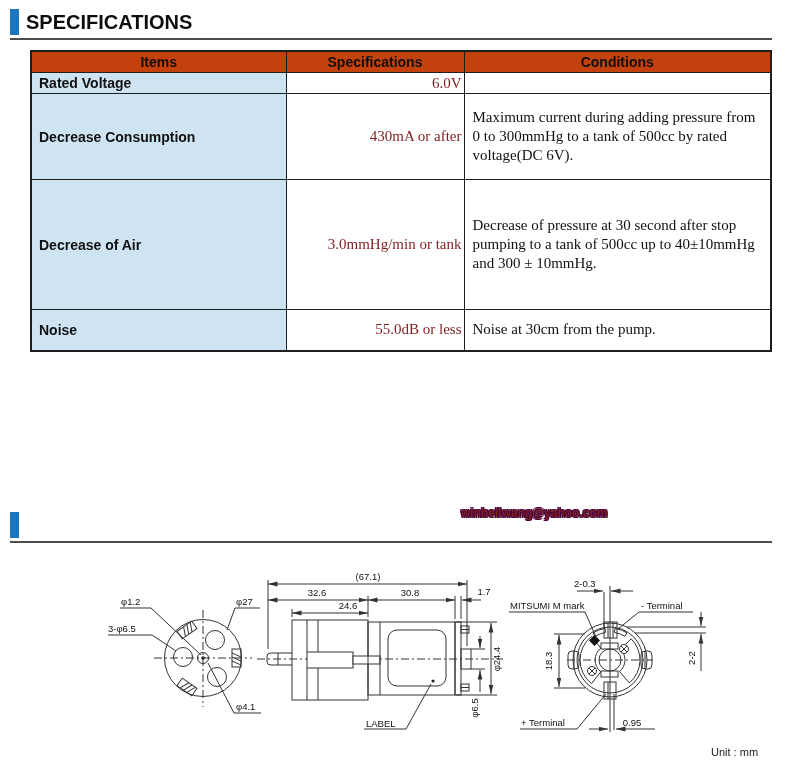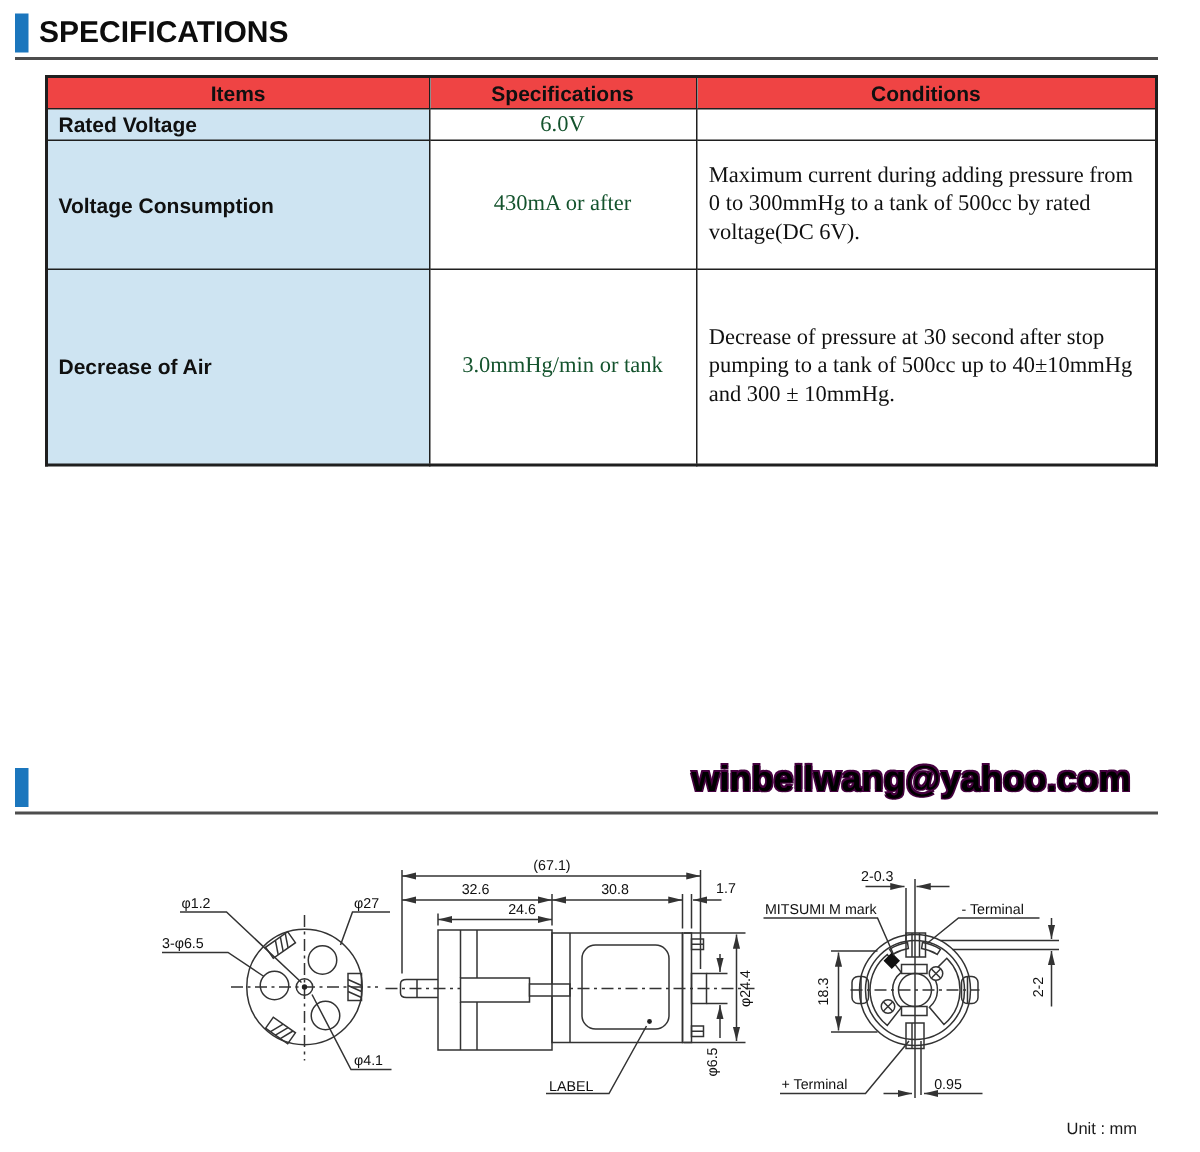--- a/index.html
+++ b/index.html
@@ -7,27 +7,27 @@
        font-family:"Liberation Sans",sans-serif;}
   .sec-header{position:absolute;left:10px;width:762px;height:32px;
               border-bottom:2px solid #4d4d4d;display:flex;align-items:center;gap:7px;}
   .sec-bar{width:9px;height:26px;background:#1b76bd;flex:0 0 auto;}
   .sec-title{font-size:20px;font-weight:bold;color:#0d0d0d;white-space:nowrap;}
   #spec-header{top:6px;}
   #dim-header{top:509px;}
   .table-wrap{position:absolute;top:50px;left:30px;}
   table.spec{border-collapse:collapse;table-layout:fixed;width:740px;border:2px solid #1f1f1f;}
   table.spec th,table.spec td{border:1px solid #1f1f1f;vertical-align:middle;overflow:hidden;}
-  table.spec th{background:#ef4444;font-size:14px;font-weight:bold;color:#101010;height:20px;padding:0;}
+  table.spec th{background:#c2410c;font-size:14px;font-weight:bold;color:#101010;height:20px;padding:0;}
   td.item{background:#cee4f2;font-weight:bold;font-size:14px;color:#101010;padding:0 4px 0 7px;}
-  td.spec-val{font-family:"Liberation Serif",serif;font-size:15px;color:#14532d;text-align:center;padding:0 2px;}
+  td.spec-val{font-family:"Liberation Serif",serif;font-size:15px;color:#7f1d1d;text-align:right;padding:0 2px;}
   td.cond{font-family:"Liberation Serif",serif;font-size:15px;color:#101010;padding:2px 8px;line-height:1.25;}
   tr.rh-s{height:21px;} tr.rh-m{height:86px;} tr.rh-l{height:130px;} tr.rh-n{height:41px;}
-  .watermark{position:absolute;left:461px;top:506px;z-index:5;font-size:24px;font-weight:bold;
-             color:#000000;white-space:nowrap;
+  .watermark{position:absolute;left:461px;top:506px;z-index:5;font-size:12px;font-weight:bold;
+             color:#7f1d1d;white-space:nowrap;
              text-shadow:-1px -1px 0 #45003f,1px -1px 0 #45003f,-1px 1px 0 #45003f,1px 1px 0 #45003f;}
   svg#drawing{position:absolute;left:0;top:545px;}
   svg .ln{stroke:#333;fill:none;stroke-width:1;}
   svg .dim{font-family:"Liberation Sans",sans-serif;font-size:9.5px;fill:#111;stroke:none;}
   svg .unit{font-family:"Liberation Sans",sans-serif;font-size:11px;fill:#1a1a1a;stroke:none;}
 </style>
 </head>
 <body>
 
 <div class="sec-header" id="spec-header">
@@ -49,28 +49,33 @@
         <th>Conditions</th>
       </tr>
     </thead>
     <tbody>
       <tr class="rh-s">
         <td class="item">Rated Voltage</td>
         <td class="spec-val">6.0V</td>
         <td class="cond"></td>
       </tr>
       <tr class="rh-m">
-        <td class="item">Voltage Consumption</td>
+        <td class="item">Decrease Consumption</td>
         <td class="spec-val">430mA or after</td>
         <td class="cond">Maximum current during adding pressure from 0 to 300mmHg to a tank of 500cc by rated voltage(DC 6V).</td>
       </tr>
       <tr class="rh-l">
         <td class="item">Decrease of Air</td>
         <td class="spec-val">3.0mmHg/min or tank</td>
         <td class="cond">Decrease of pressure at 30 second after stop pumping to a tank of 500cc up to 40±10mmHg and 300 ± 10mmHg.</td>
+      </tr>
+      <tr class="rh-n">
+        <td class="item">Noise</td>
+        <td class="spec-val">55.0dB or less</td>
+        <td class="cond">Noise at 30cm from the pump.</td>
       </tr>
     </tbody>
   </table>
 </div>
 
 <div class="sec-header" id="dim-header">
   <div class="sec-bar"></div>
 </div>
 
 <div class="watermark">winbellwang@yahoo.com</div>

